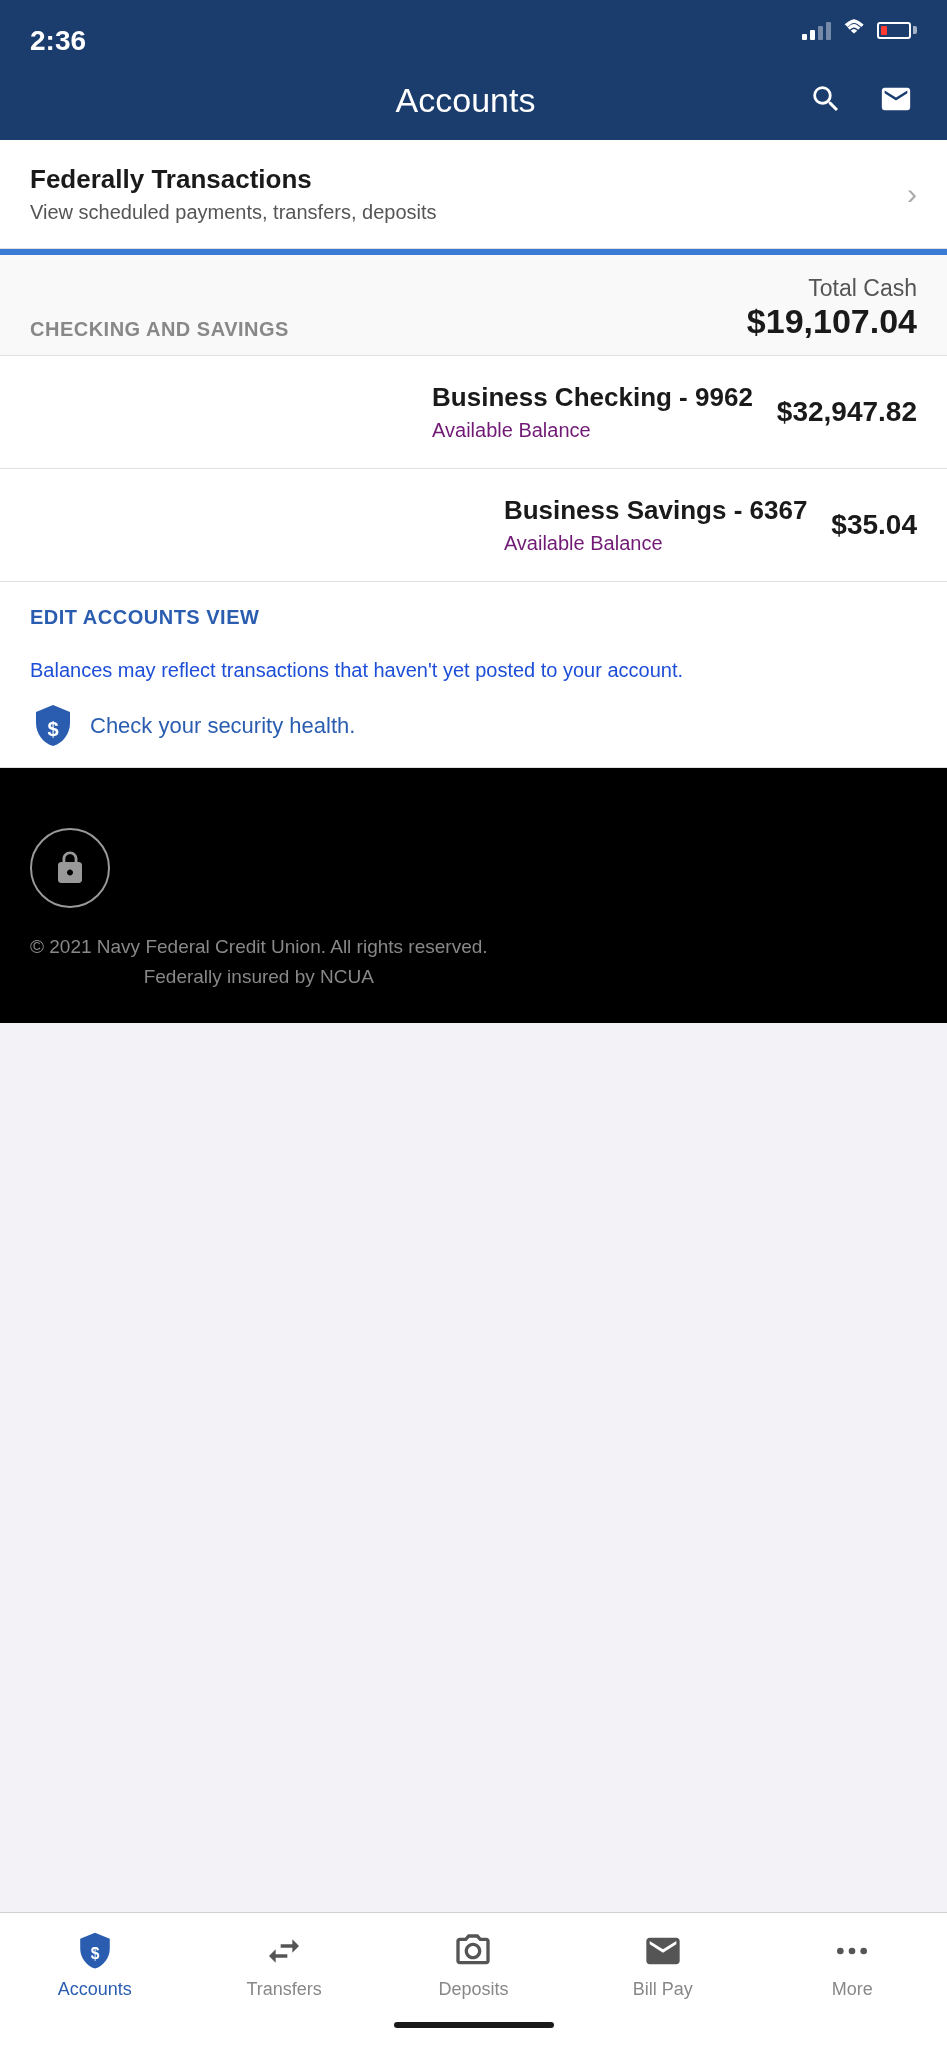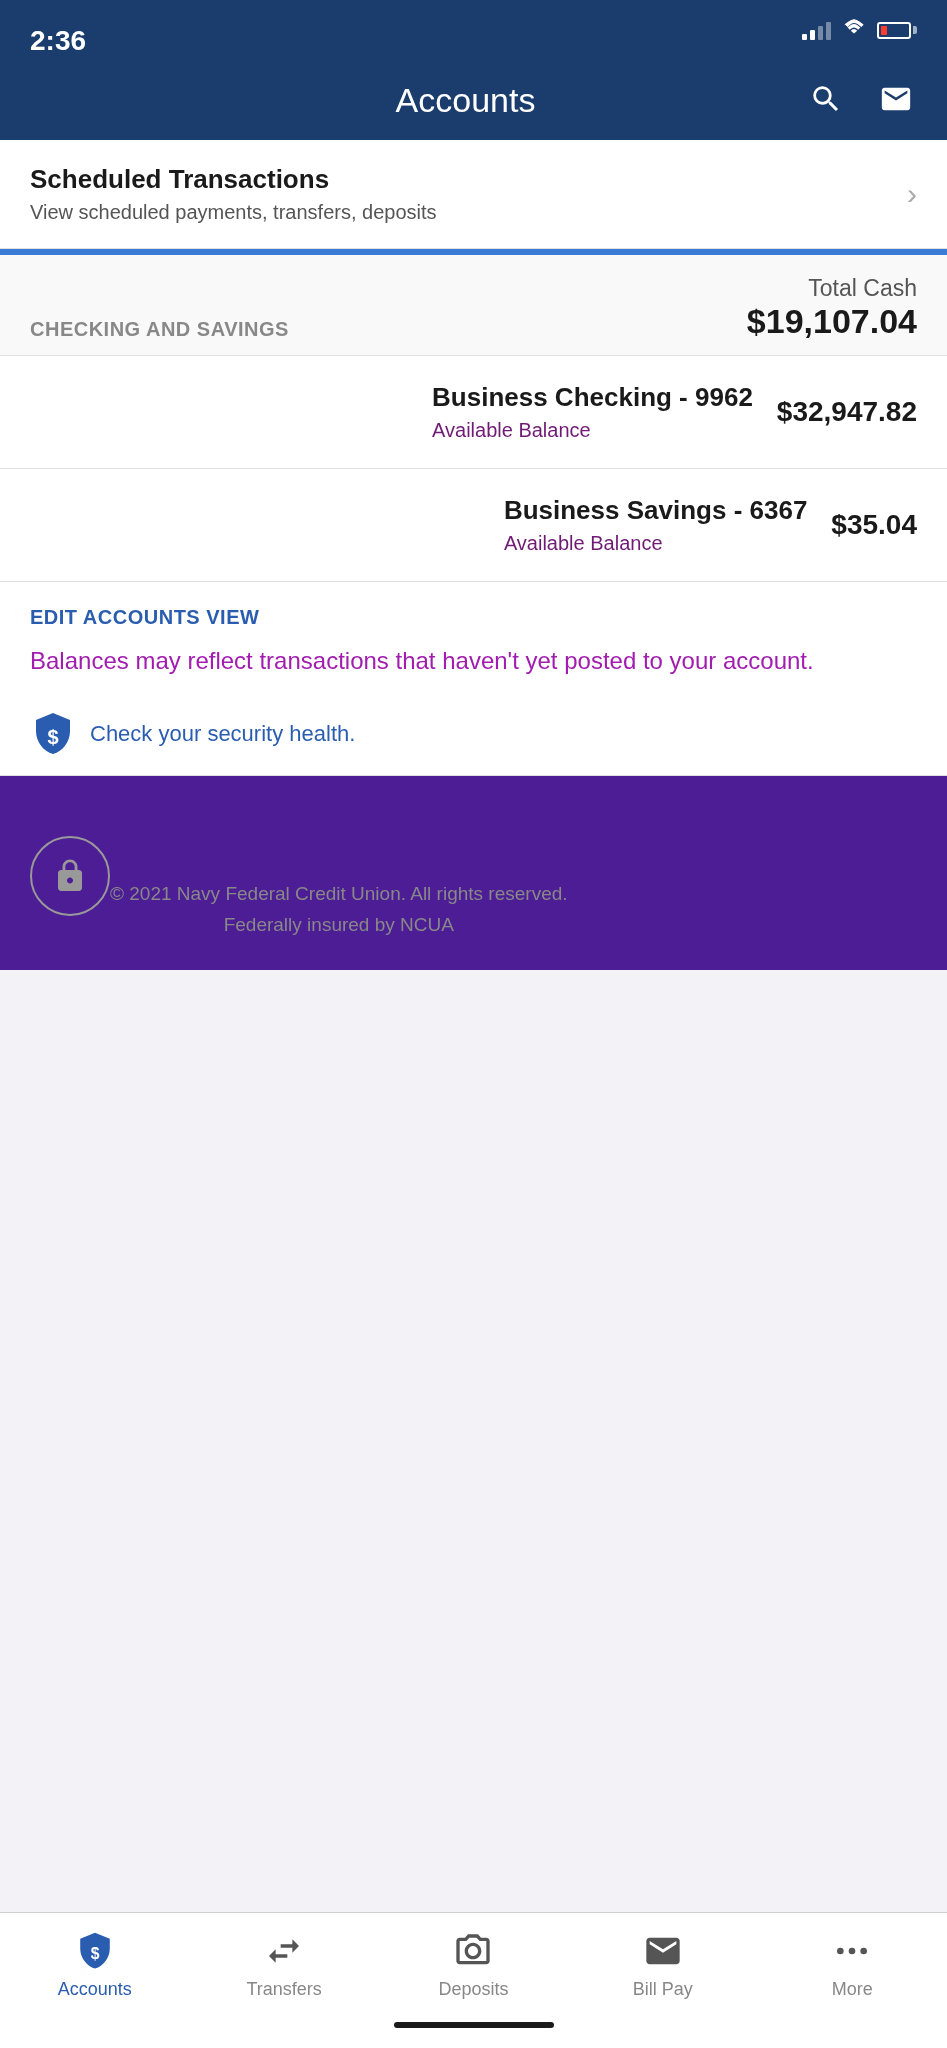--- a/index.html
+++ b/index.html
@@ -218,51 +218,51 @@
       border-bottom: 1px solid #e0e0e0;
     }
     .edit-link {
       font-size: 20px;
       font-weight: 700;
       color: #2a5db0;
       text-transform: uppercase;
       letter-spacing: 0.5px;
       cursor: pointer;
       display: inline-block;
-      margin-bottom: 14px;
+      margin-bottom: 26px;
     }
     .balance-note {
-      font-size: 24px;
-      color: #a21caf;
+      font-size: 20px;
+      color: #1d4ed8;
       line-height: 1.5;
-      margin-bottom: 32px;
+      margin-bottom: 18px;
     }
     .security-health {
       display: flex;
       align-items: center;
       gap: 14px;
       cursor: pointer;
     }
     .shield-icon-wrap {
       width: 46px;
       height: 46px;
       flex-shrink: 0;
     }
     .security-link {
       font-size: 22px;
       color: #2a5db0;
     }
 
     
     .footer-content {
-      background: #4c1d95;
+      background: #000000;
       flex: 1;
       display: flex;
-      flex-direction: row;
-      align-items: flex-end;
+      flex-direction: column;
+      align-items: flex-start;
       padding: 60px 30px 30px;
     }
     .lock-circle {
       width: 80px;
       height: 80px;
       border-radius: 50%;
       border: 2px solid #999;
       display: flex;
       align-items: center;
       justify-content: center;
@@ -367,21 +367,21 @@
         <path d="M20 4H4c-1.1 0-2 .9-2 2v12c0 1.1.9 2 2 2h16c1.1 0 2-.9 2-2V6c0-1.1-.9-2-2-2zm0 4l-8 5-8-5V6l8 5 8-5v2z"></path>
       </svg>
     </button>
   </div>
 </div>
 
 <div class="main-content">
 
   <div class="scheduled-row">
     <div class="scheduled-text-group">
-      <div class="scheduled-title">Scheduled Transactions</div>
+      <div class="scheduled-title">Federally Transactions</div>
       <div class="scheduled-subtitle">View scheduled payments, transfers, deposits</div>
     </div>
     <span class="chevron-right">›</span>
   </div>
 
   <div class="blue-divider"></div>
 
   <div class="section-header">
     <span class="section-label">CHECKING AND SAVINGS</span>
     <div class="total-cash-group">

